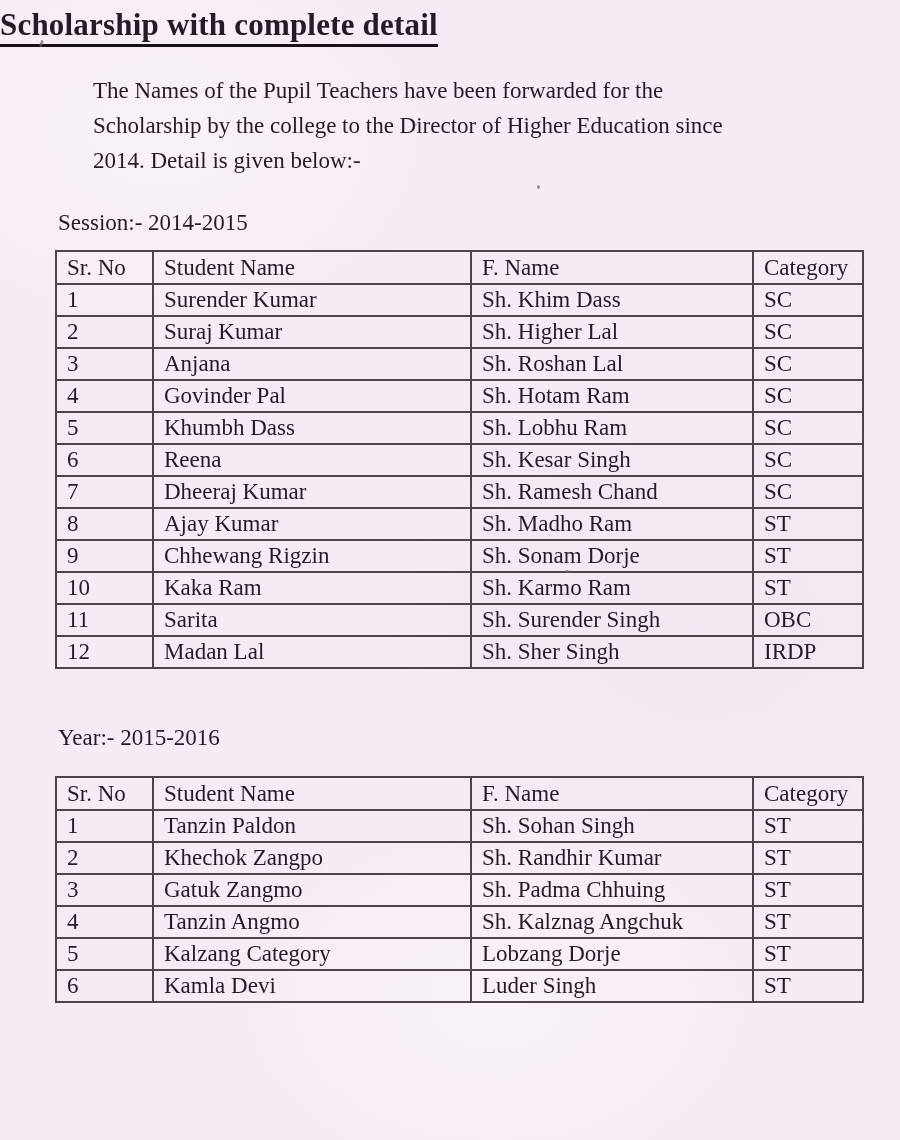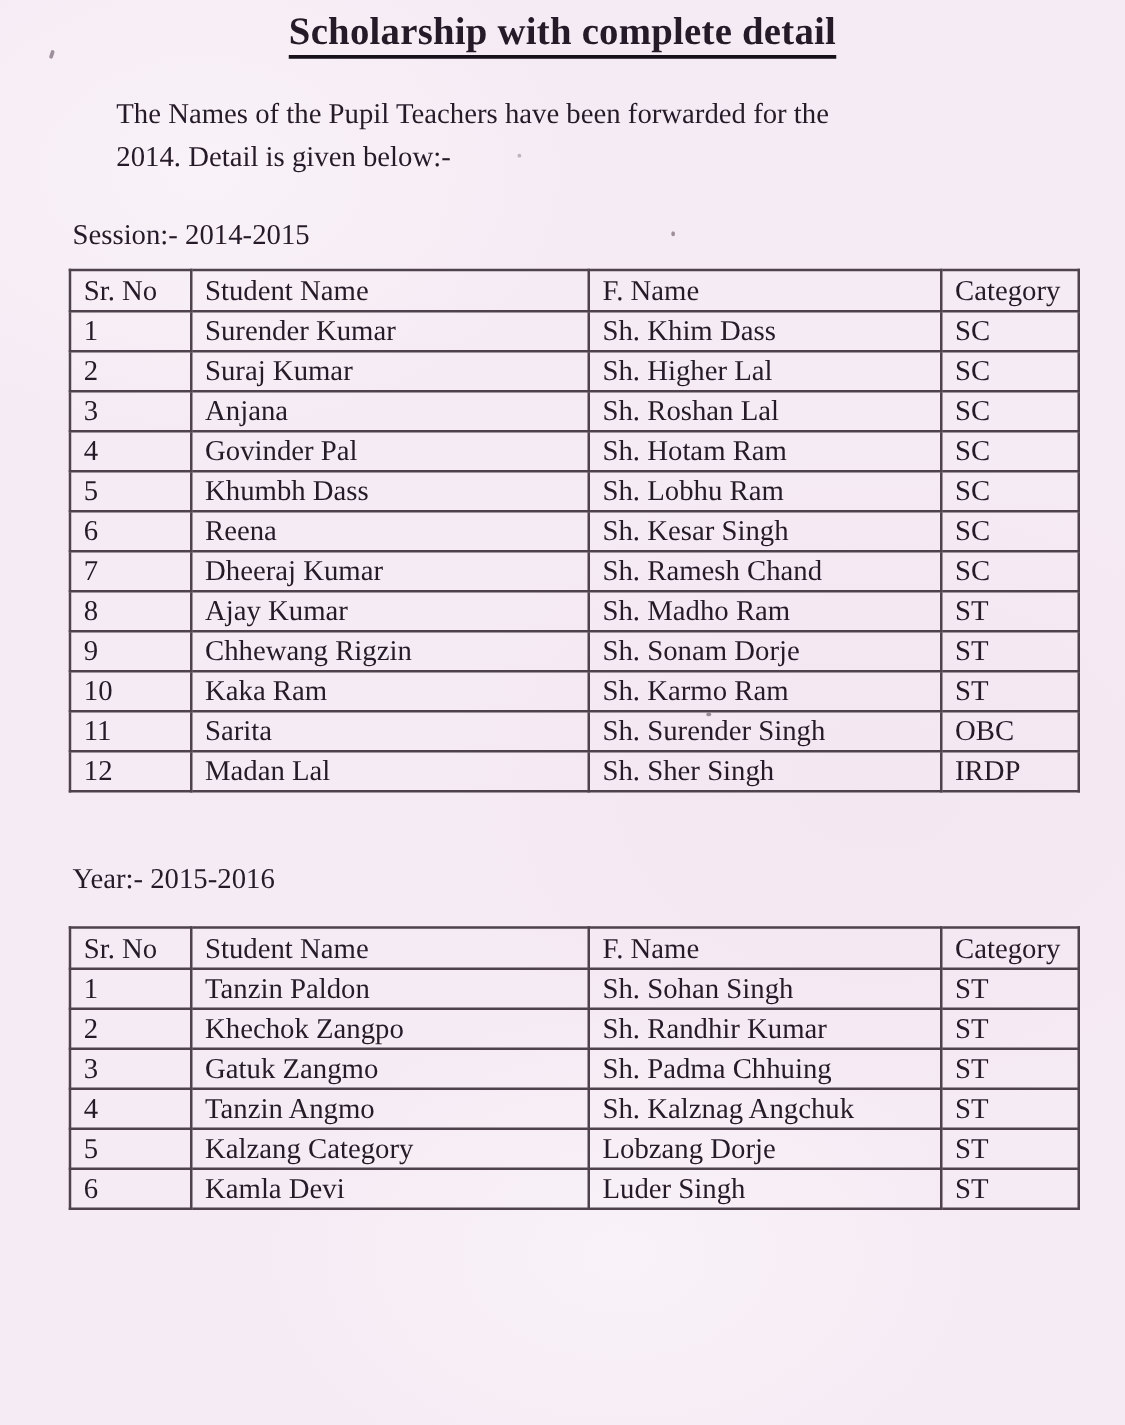--- a/index.html
+++ b/index.html
@@ -19,21 +19,21 @@
     position: relative;
     width: 900px;
     height: 1140px;
     background:
       radial-gradient(ellipse 420px 300px at 18% 12%, var(--paper-light) 0%, rgba(249,242,248,0) 70%),
       radial-gradient(ellipse 500px 380px at 78% 55%, rgba(241,227,240,0.55) 0%, rgba(241,227,240,0) 70%),
       radial-gradient(ellipse 380px 260px at 55% 88%, var(--paper-light) 0%, rgba(249,242,248,0) 75%),
       var(--paper);
   }
   .title-wrap {
-    text-align: center;
+    text-align: left;
     padding-top: 7px;
   }
   .doc-title {
     display: inline-block;
     font-size: 31px;
     font-weight: bold;
     letter-spacing: 0.2px;
     border-bottom: 3px solid #17111b;
     padding-bottom: 1px;
   }
@@ -99,20 +99,21 @@
   <div class="speck s2"></div>
   <div class="speck s3"></div>
   <div class="speck s4"></div>
 
   <div class="title-wrap">
     <span class="doc-title">Scholarship with complete detail</span>
   </div>
 
   <div class="intro">
     <div>The Names of the Pupil Teachers have been forwarded for the</div>
+    <div>Scholarship by the college to the Director of Higher Education since</div>
     <div>2014. Detail is given below:-</div>
   </div>
 
   <div class="section-label">Session:- 2014-2015</div>
 
   <table class="data-table" data-table="sections.0.table">
     <colgroup>
       <col style="width:97px">
       <col style="width:318px">
       <col style="width:282px">

